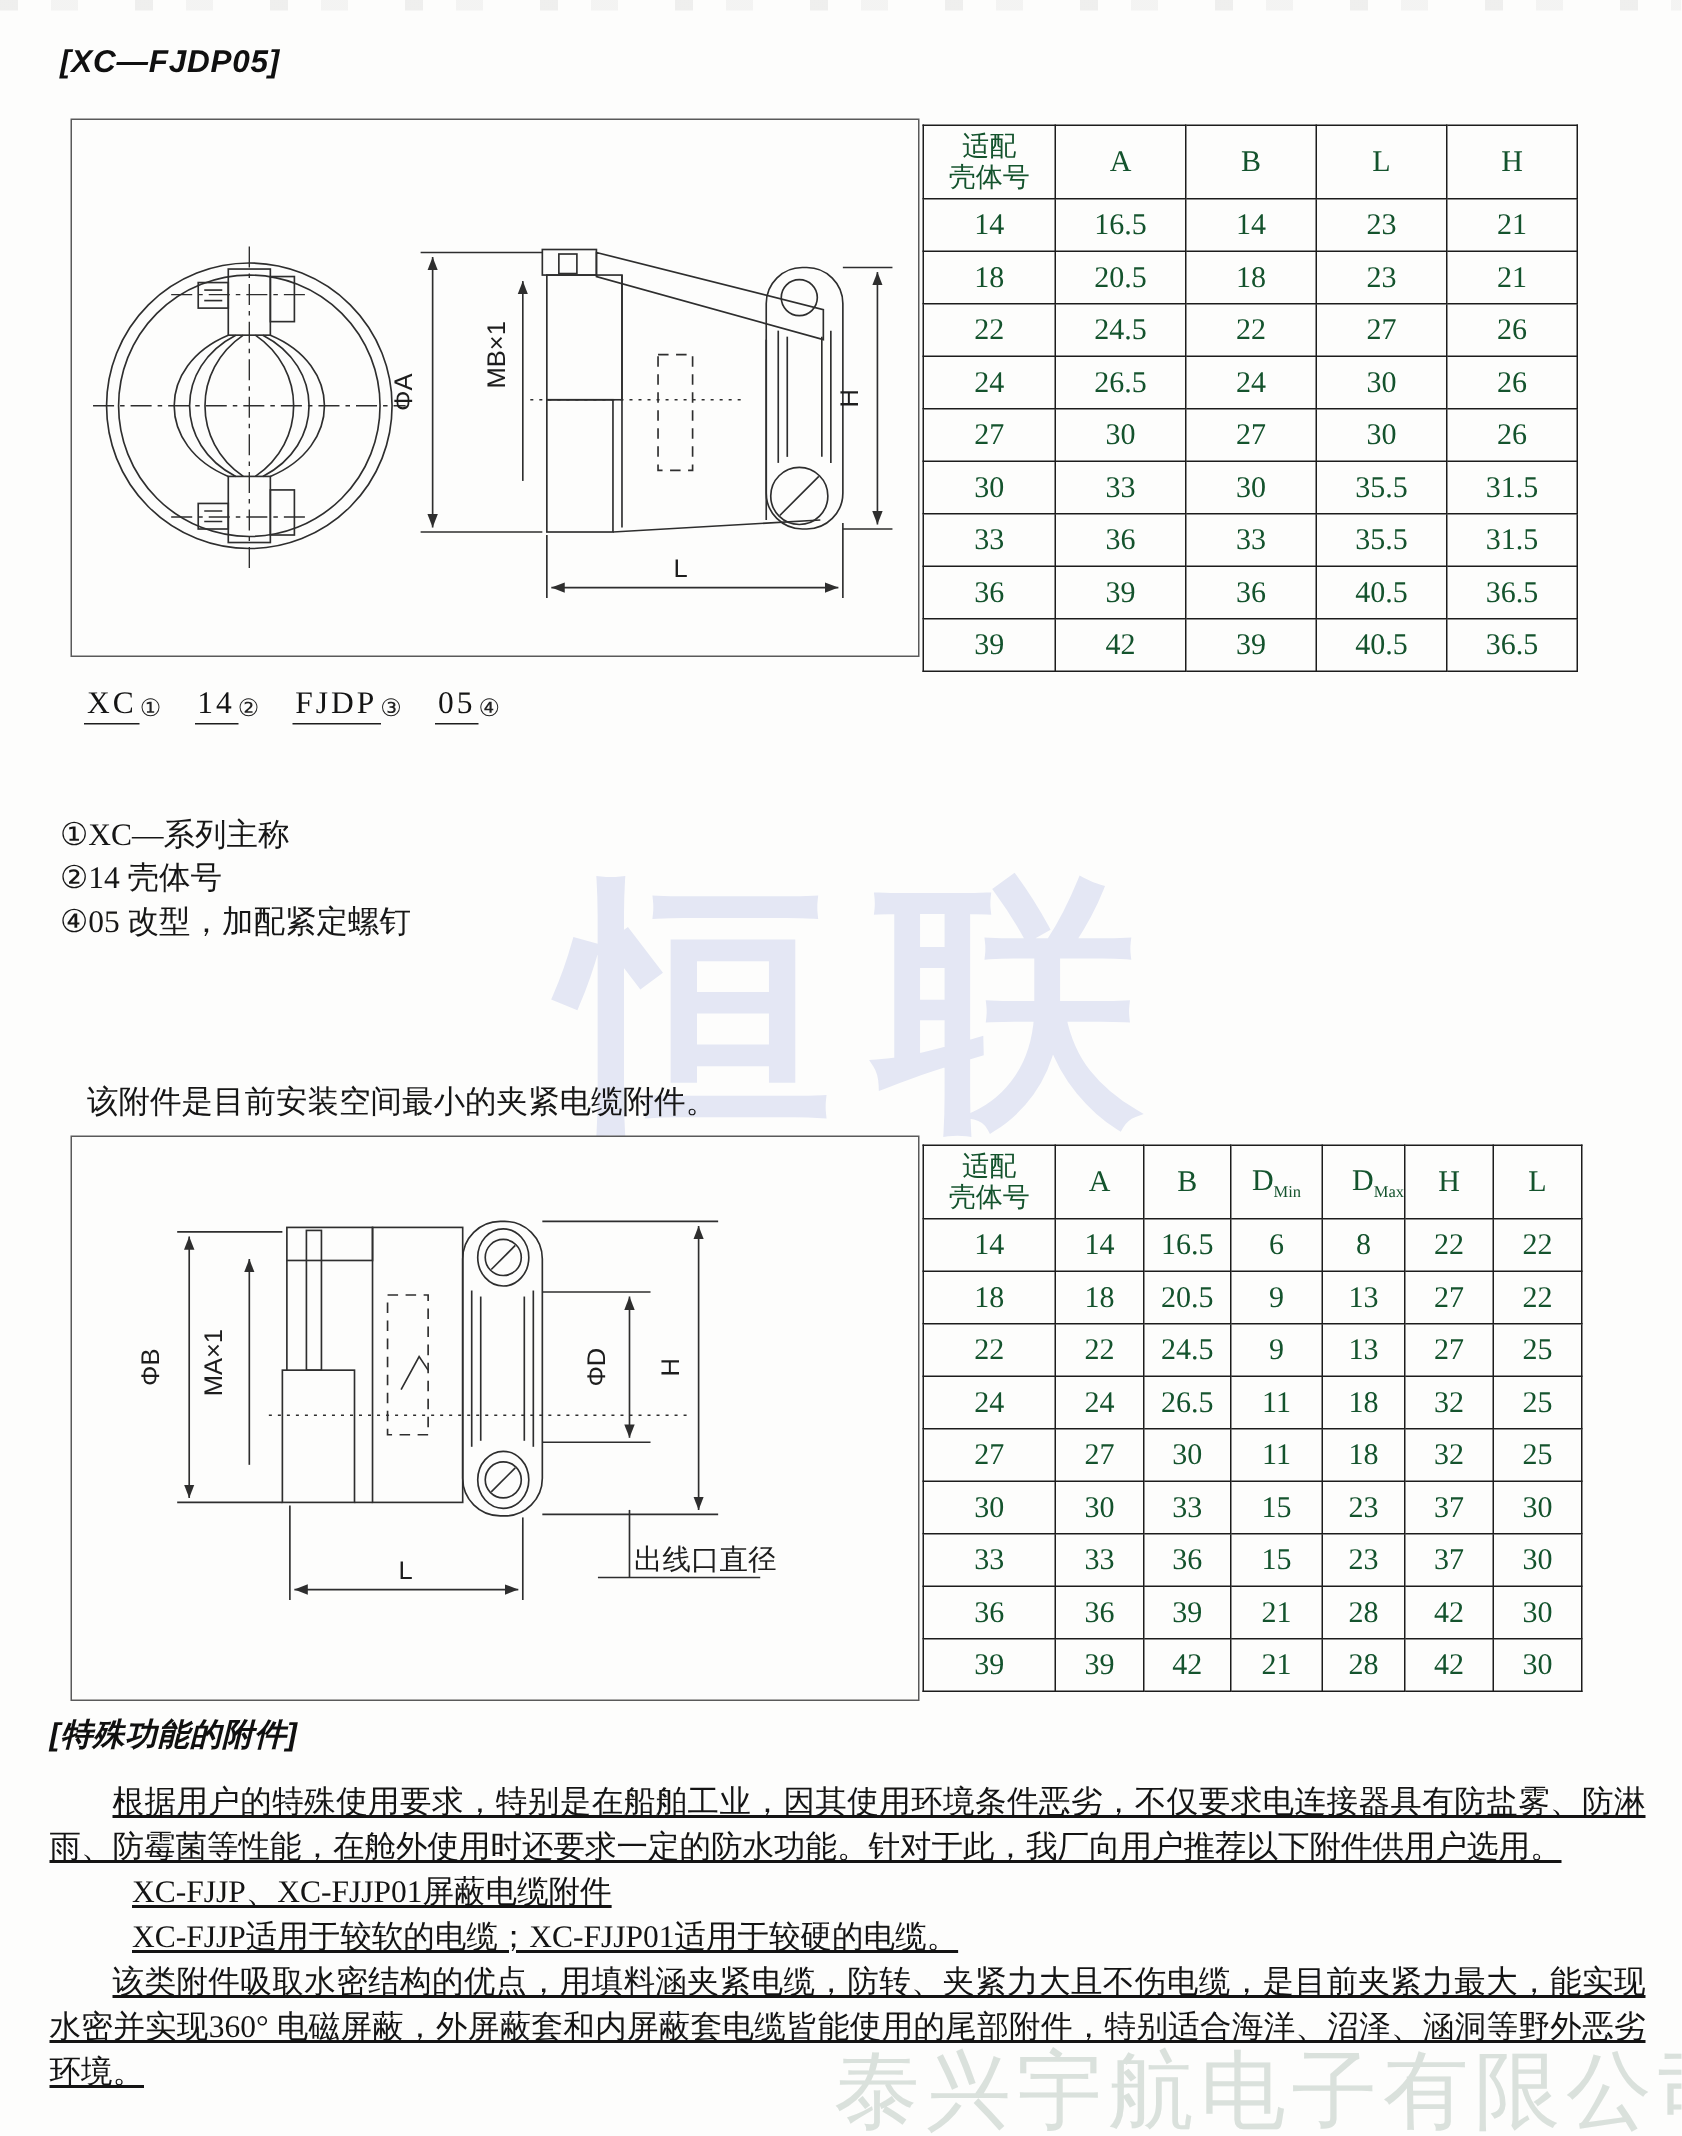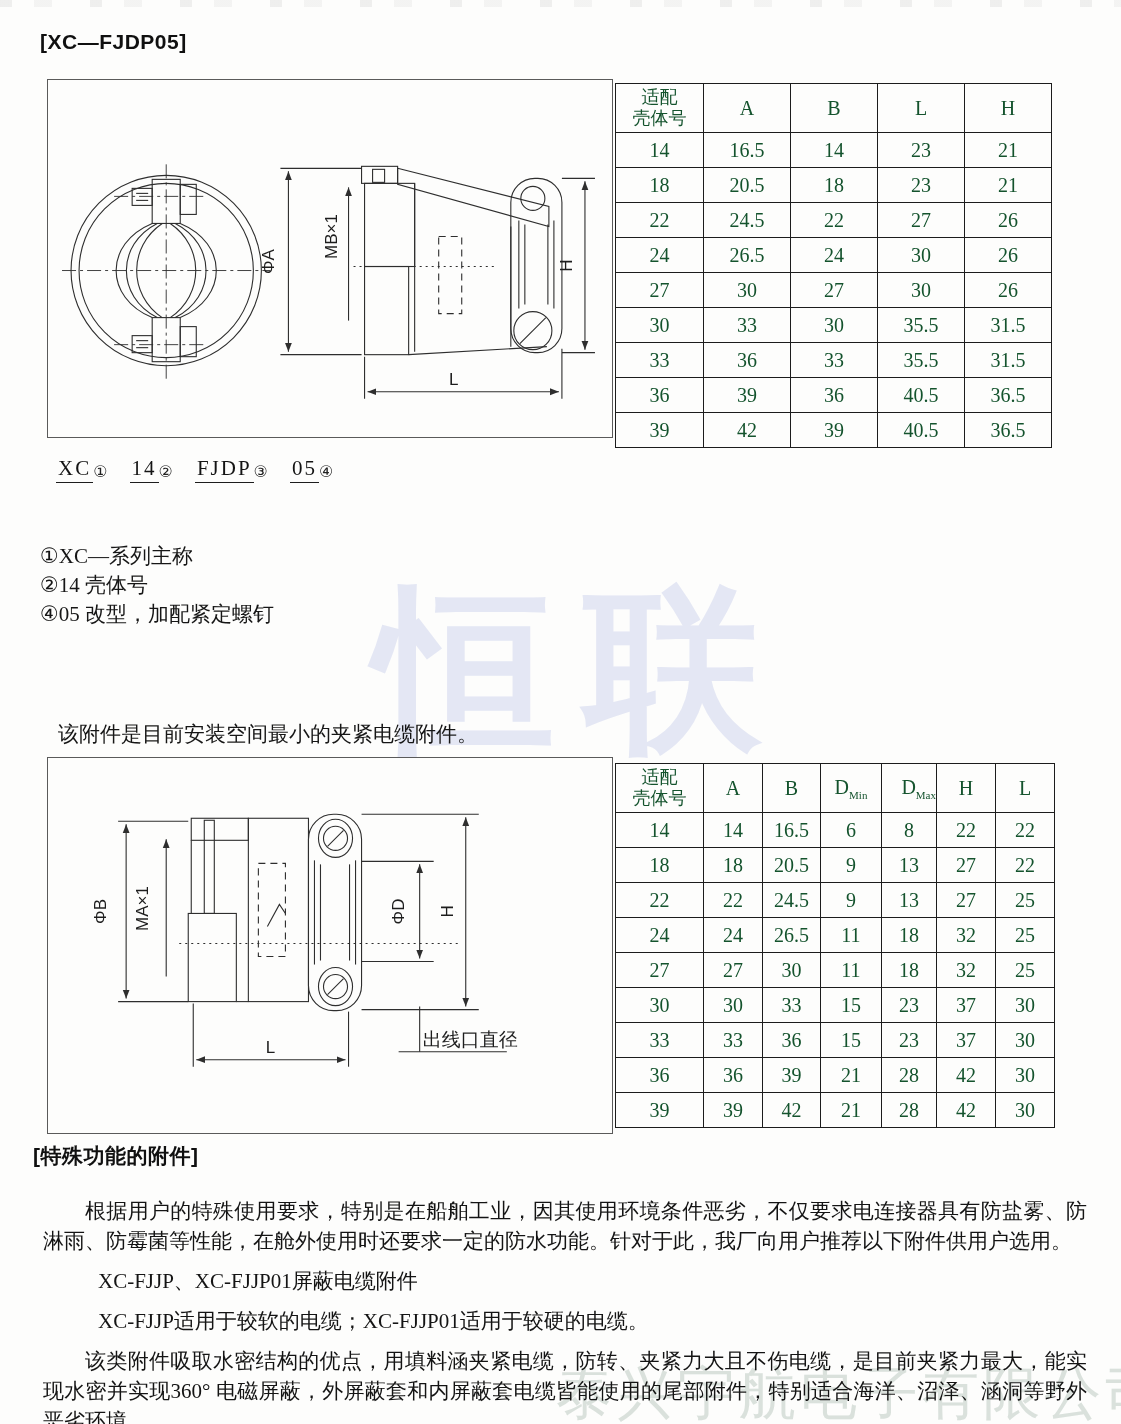--- a/index.html
+++ b/index.html
@@ -34,20 +34,21 @@
       rgba(110,110,110,.45) 0 12px, transparent 12px 34px,
       rgba(110,110,110,.3) 34px 52px, transparent 52px 90px);
     opacity:.22;
   }
   
   .bracket-title{
     position:absolute;
     font-family:"Liberation Sans","DejaVu Sans",sans-serif;
     font-weight:600;font-size:21px;letter-spacing:.5px;color:#101010;
     white-space:nowrap;
+    font-style:italic;
   }
   #title-1{left:40px;top:30px;}
   #title-2{left:40px;top:674px;}
   #title-3{left:33px;top:1142px;}
   #section2-intro{
     position:absolute;left:58px;top:720px;
     font-size:21px;color:#161616;white-space:nowrap;
   }
   
   .fig-box{
@@ -113,21 +114,21 @@
   #code-notes{
     position:absolute;left:40px;top:542px;
     font-size:21px;line-height:29px;color:#161616;white-space:nowrap;
     font-family:"Liberation Serif","DejaVu Sans",serif;
   }
   
   #special-text{
     position:absolute;left:33px;top:1186px;width:1064px;
     font-size:21px;line-height:30px;color:#141414;
   }
-  #special-text p{margin:10px;text-align:justify;text-indent:2em;}
+  #special-text p{margin:0;text-align:justify;text-indent:2em;text-decoration:underline;}
   #special-text .line-item{text-indent:0;padding-left:55px;text-align:left;}
 </style>
 </head>
 <body>
 
 <div id="page">
 
   <div id="wm-center" class="wm">恒联</div>
   <div id="wm-bottom" class="wm">泰兴宇航电子有限公司</div>
 

